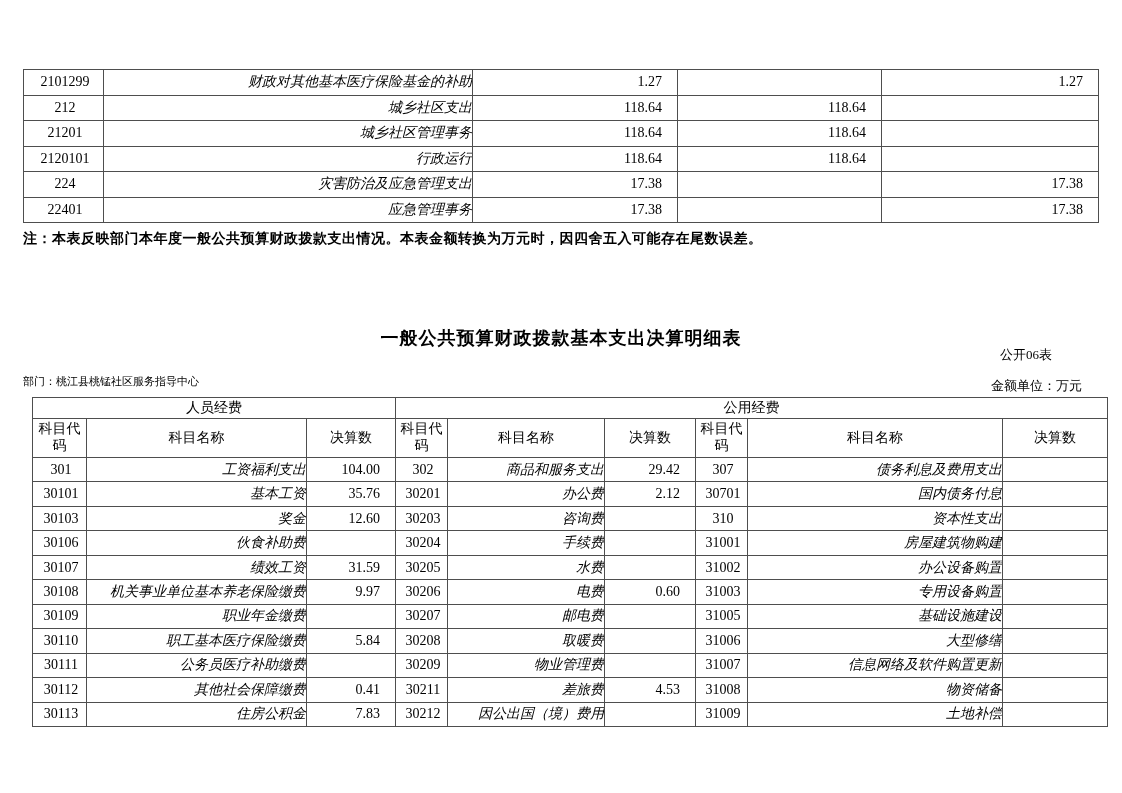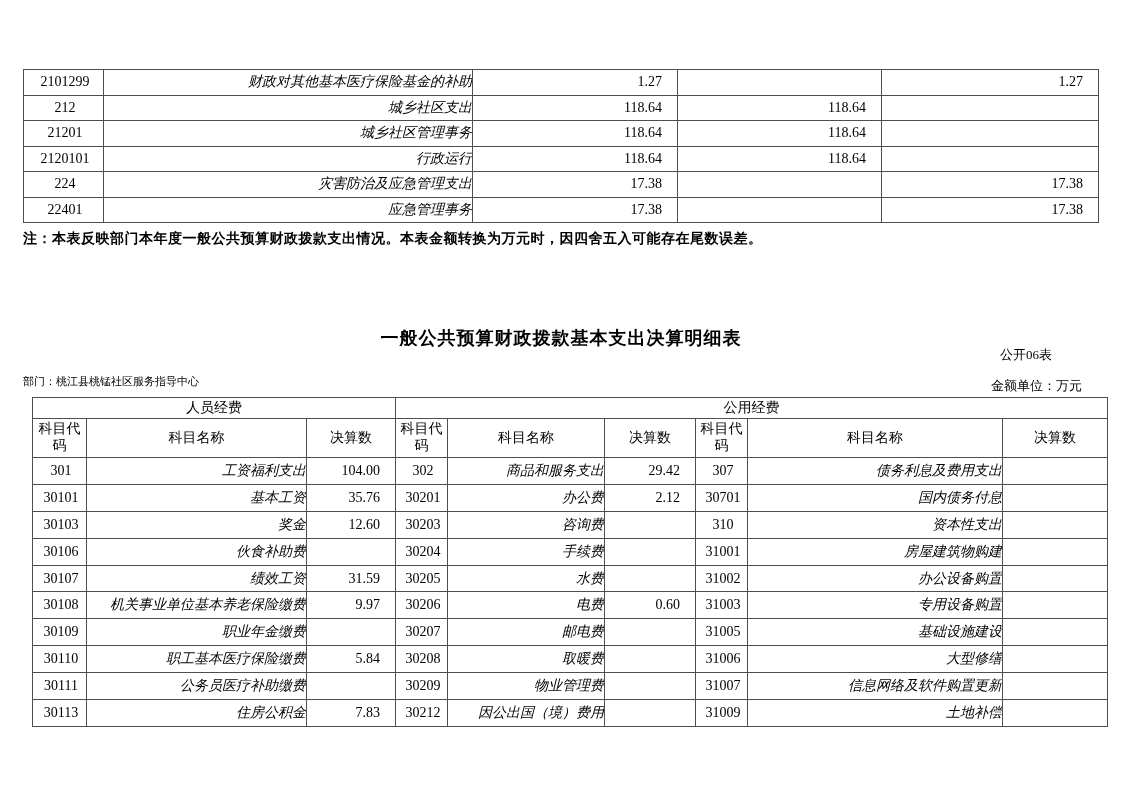--- a/index.html
+++ b/index.html
@@ -232,20 +232,31 @@
           <td class="name">公务员医疗补助缴费</td>
           <td class="num">&nbsp;</td>
           <td class="code">30209</td>
           <td class="name">物业管理费</td>
           <td class="num">&nbsp;</td>
           <td class="code">31007</td>
           <td class="name">信息网络及软件购置更新</td>
           <td class="num">&nbsp;</td>
         </tr>
         <tr>
+          <td class="code">30112</td>
+          <td class="name">其他社会保障缴费</td>
+          <td class="num">0.41</td>
+          <td class="code">30211</td>
+          <td class="name">差旅费</td>
+          <td class="num">4.53</td>
+          <td class="code">31008</td>
+          <td class="name">物资储备</td>
+          <td class="num">&nbsp;</td>
+        </tr>
+        <tr>
           <td class="code">30113</td>
           <td class="name">住房公积金</td>
           <td class="num">7.83</td>
           <td class="code">30212</td>
           <td class="name">因公出国（境）费用</td>
           <td class="num">&nbsp;</td>
           <td class="code">31009</td>
           <td class="name">土地补偿</td>
           <td class="num">&nbsp;</td>
         </tr>

